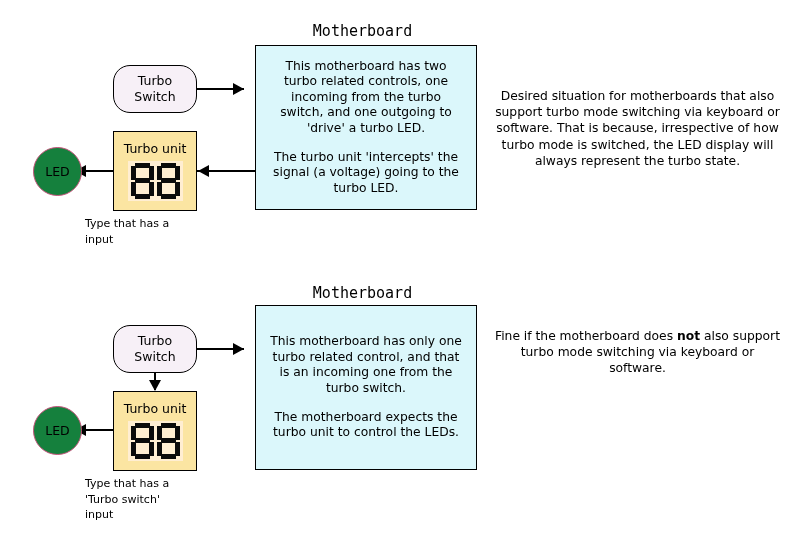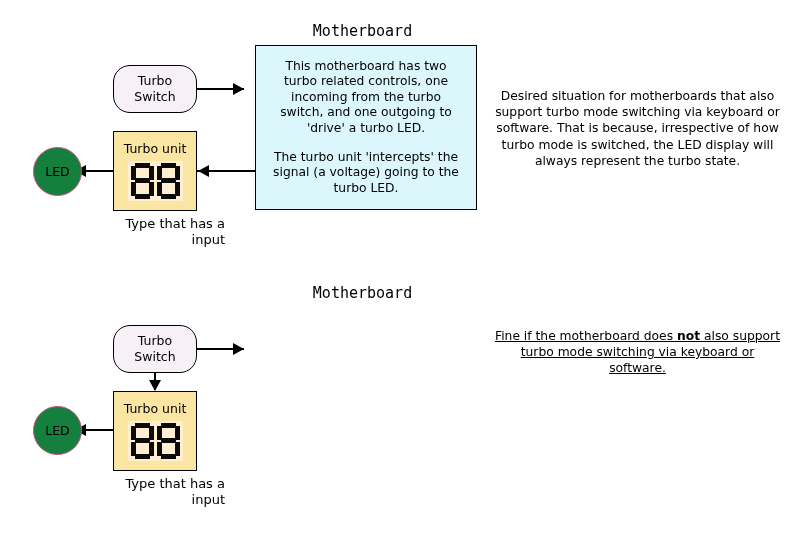--- a/index.html
+++ b/index.html
@@ -109,23 +109,23 @@
     border: 1.5px solid #c4527a;
     display: flex;
     align-items: center;
     justify-content: center;
     font-size: 12.5px;
     color: #000;
   }
 
   
   .caption {
-    font-size: 13px;
+    font-size: 11px;
     line-height: 15.6px;
-    text-align: right;
+    text-align: left;
     color: #000;
   }
 
   
   .note {
     font-size: 12.3px;
     line-height: 16.2px;
     text-align: center;
     color: #000;
   }
@@ -260,21 +260,26 @@
 
   <div class="abs line-h" style="left:76px; top:429px; width:38px;"></div>
   <div class="abs arrow-l" style="left:75px; top:424px;"></div>
 
   <div class="abs led" style="left:33px; top:406px; width:47px; height:47px;">
     <span>LED</span>
   </div>
 
   <div class="abs caption" style="left:85px; top:476px; width:140px;">
     <div>Type that has a</div>
+    <div>'Turbo switch'</div>
     <div>input</div>
   </div>
 
+  <div class="abs box mobo-box" style="left:255px; top:305px; width:222px; height:165px;">
+    <p class="mobo-para">This motherboard has only one turbo related control, and that is an incoming one from the turbo switch.</p>
+    <p class="mobo-para">The motherboard expects the turbo unit to control the LEDs.</p>
+  </div>
 
   <div class="abs" style="left:495px; top:328px; width:285px;">
-    <p class="note" style="margin:0;text-decoration:underline;"><span>Fine if the motherboard does </span><b>not</b><span> also support turbo mode switching via keyboard or software.</span></p>
+    <p class="note" style="margin:0;"><span>Fine if the motherboard does </span><b>not</b><span> also support turbo mode switching via keyboard or software.</span></p>
   </div>
 
 </div>
 
 </body></html>

